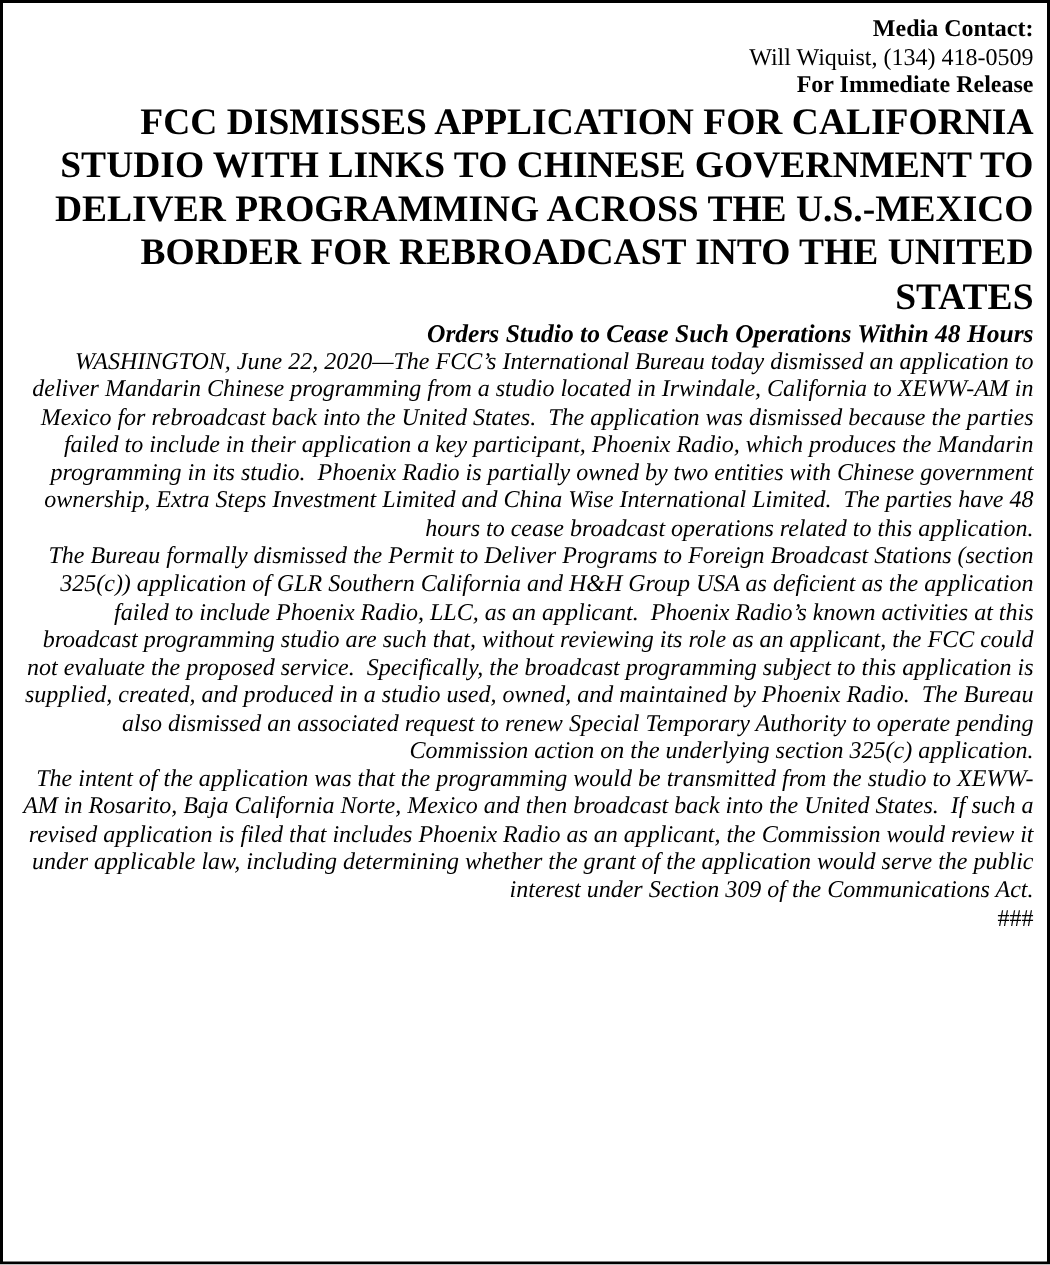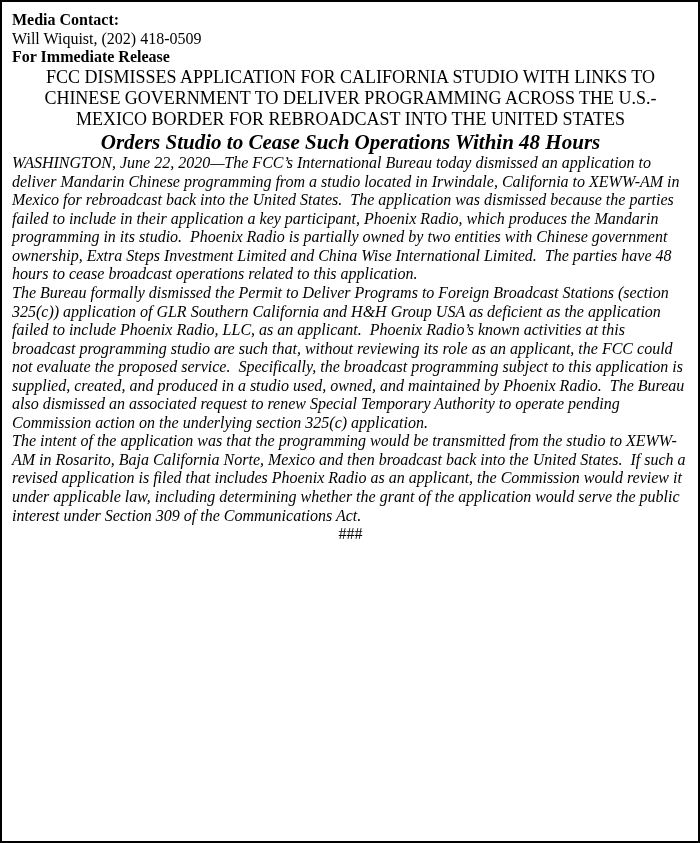--- a/index.html
+++ b/index.html
@@ -15,38 +15,39 @@
     background: #ffffff;
     color: #000000;
     font-family: "Liberation Serif", "DejaVu Serif", serif;
     font-size: 16px;
     line-height: 1.16;
     padding: 9px 9px 0 10px;
     overflow: hidden;
   }
   .page p {
     margin: 0;
+    text-align: right;
   }
   .bold {
     font-weight: bold;
   }
   .release-line {
     margin-top: 23px;
     font-weight: bold;
   }
   .headline {
     margin: 22px 22px 0 22px;
-    font-size: 18px;
-    font-weight: normal;
+    font-size: 25px;
+    font-weight: bold;
     text-align: center;
     line-height: 1.17;
   }
   .subhead {
     margin-top: 22px;
-    font-size: 21px;
+    font-size: 17px;
     font-weight: bold;
     font-style: italic;
     text-align: center;
   }
   .body-para {
     margin-top: 19px;
     white-space: pre-wrap;
     text-align: left;
     font-style: italic;
   }
@@ -61,21 +62,21 @@
     text-align: center;
   }
 </style>
 </head>
 <body>
 
 <div class="page">
 
   <div class="contact-block">
     <p class="bold">Media Contact:</p>
-    <p>Will Wiquist, (202) 418-0509</p>
+    <p>Will Wiquist, (134) 418-0509</p>
   </div>
 
   <p class="release-line">For Immediate Release</p>
 
   <p class="headline">FCC DISMISSES APPLICATION FOR CALIFORNIA STUDIO WITH LINKS TO CHINESE GOVERNMENT TO DELIVER PROGRAMMING ACROSS THE U.S.-MEXICO BORDER FOR REBROADCAST INTO THE UNITED STATES</p>
 
   <p class="subhead">Orders Studio to Cease Such Operations Within 48 Hours</p>
 
   <p class="body-para para-1">WASHINGTON, June 22, 2020—The FCC’s International Bureau today dismissed an application to deliver Mandarin Chinese programming from a studio located in Irwindale, California to XEWW-AM in Mexico for rebroadcast back into the United States.  The application was dismissed because the parties failed to include in their application a key participant, Phoenix Radio, which produces the Mandarin programming in its studio.  Phoenix Radio is partially owned by two entities with Chinese government ownership, Extra Steps Investment Limited and China Wise International Limited.  The parties have 48 hours to cease broadcast operations related to this application.</p>
 

